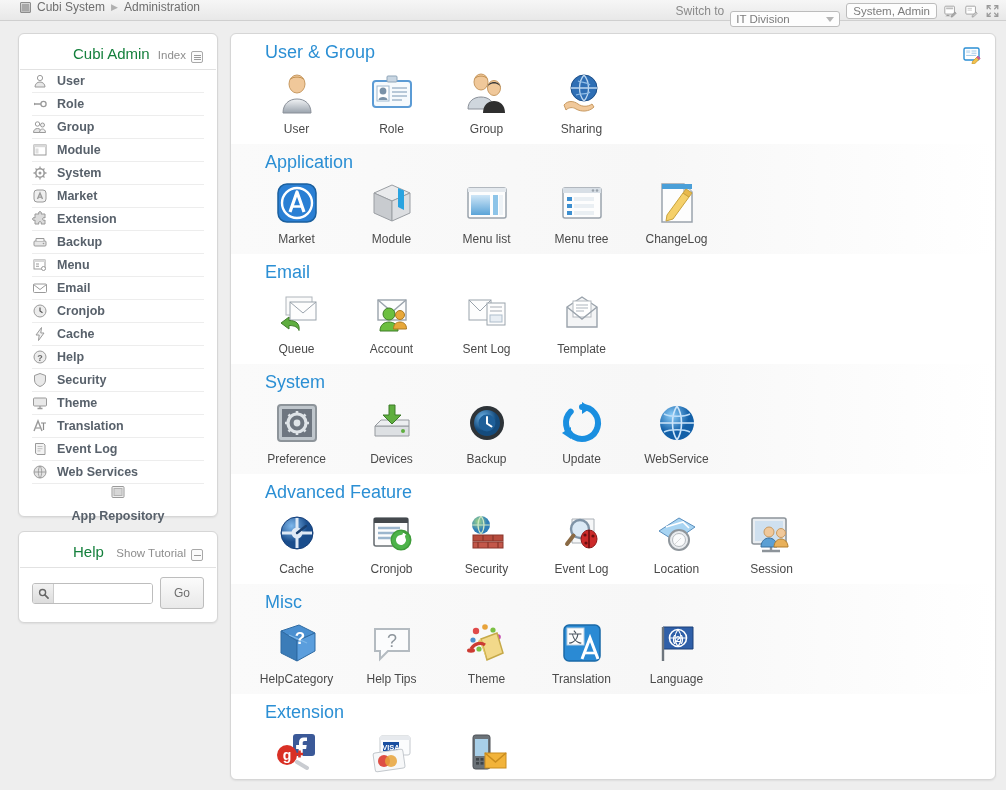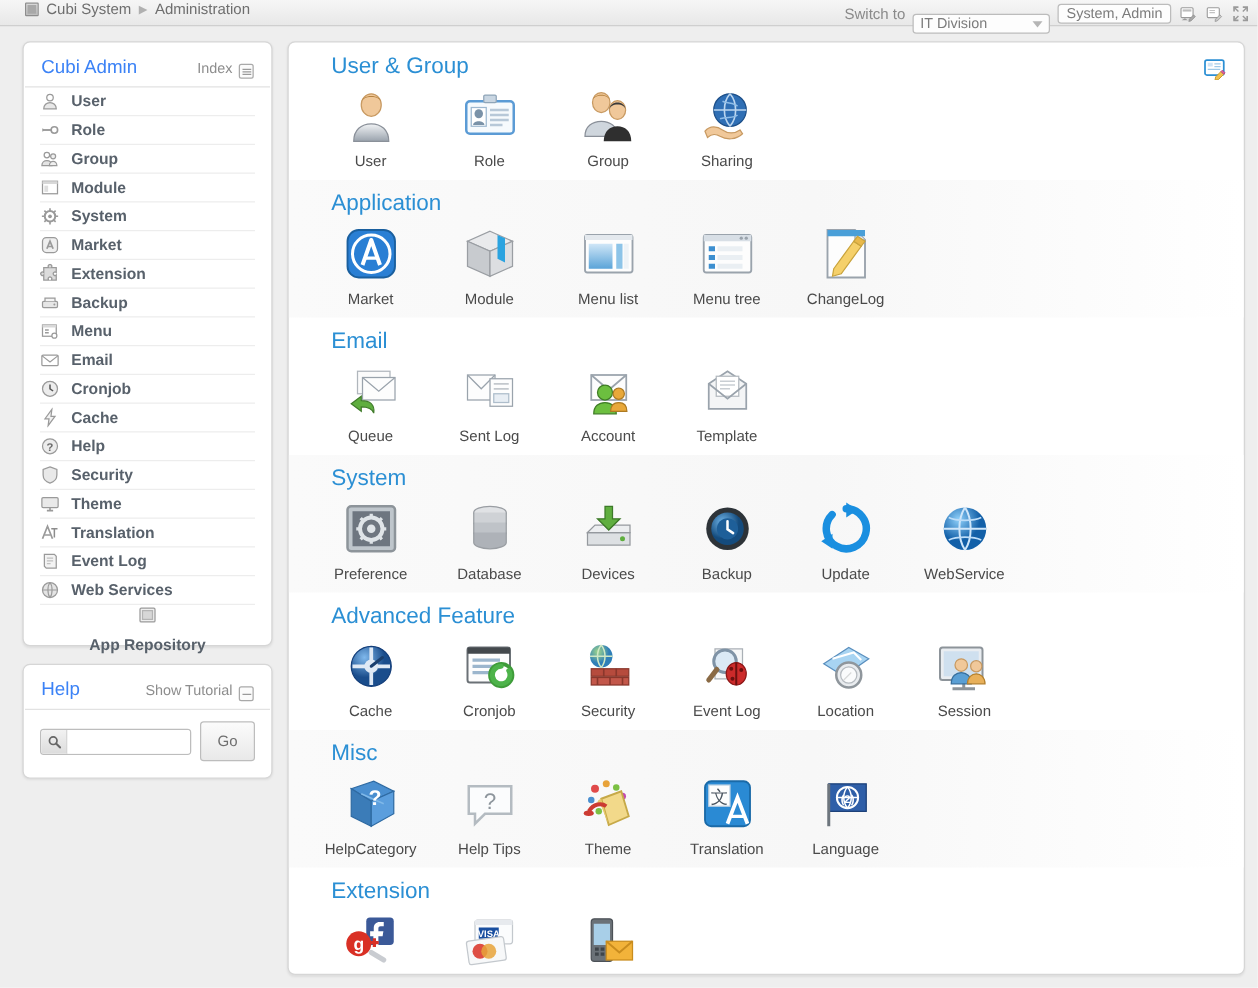--- a/index.html
+++ b/index.html
@@ -114,21 +114,22 @@
   .panel-head {
     display: flex;
     align-items: baseline;
     justify-content: space-between;
     padding: 11px 13px 7px 13px;
     border-bottom: 1px solid #e2e2e2;
     margin: 0 1px;
   }
   .panel-title {
     font-size: 15px;
-    color: #3b82f6;
+    color: #15803d;
+    margin-left: 40px;
   }
   .panel-head-right {
     display: flex;
     align-items: center;
     gap: 5px;
     font-size: 11.5px;
     color: #8d8d8d;
   }
   .mini-box {
     width: 12px; height: 12px;
@@ -691,45 +692,45 @@
                   <rect x="17" y="13" width="26" height="18" fill="#fdfdfd" stroke="#9aa3ac"></rect>
                   <path d="M17 13 L30 24 L43 13" fill="none" stroke="#9aa3ac"></path>
                   <path d="M16 28 l-8 6 8 6 0-3.5c6 0 9 2 10 5 1-7-3-10-10-10z" fill="#5fae3f" stroke="#417c2c"></path>
                 </svg>
               </span>
               <span class="tile-label">Queue</span>
             </div>
             <div class="tile">
               <span class="tile-icon">
                 <svg width="48" height="48" viewBox="0 0 48 48">
-                  <rect x="6" y="11" width="22" height="20" fill="#fdfdfd" stroke="#9aa3ac"></rect>
-                  <path d="M6 11 L17 22 L28 11" fill="none" stroke="#9aa3ac"></path>
-                  <rect x="24" y="14" width="18" height="22" fill="#fdfdfd" stroke="#9aa3ac"></rect>
-                  <path d="M27 18h12M27 22h12" stroke="#c3c8cd" stroke-width="1.4"></path>
-                  <rect x="27" y="26" width="12" height="7" fill="#e8eef4" stroke="#aebdcb"></rect>
-                </svg>
-              </span>
-              <span class="tile-label">Sent Log</span>
-            </div>
-            <div class="tile">
-              <span class="tile-icon">
-                <svg width="48" height="48" viewBox="0 0 48 48">
                   <rect x="10" y="11" width="28" height="20" fill="#fdfdfd" stroke="#9aa3ac" stroke-width="1.4"></rect>
                   <path d="M10 11 L24 23 L38 11" fill="none" stroke="#9aa3ac" stroke-width="1.4"></path>
                   <circle cx="21" cy="25" r="6" fill="#6cbf3f" stroke="#3f7d26"></circle>
                   <path d="M12 42c0-6 4-9 9-9s9 3 9 9z" fill="#6cbf3f" stroke="#3f7d26"></path>
                   <circle cx="32" cy="26" r="4.5" fill="#e8a83a" stroke="#ad7a22"></circle>
                   <path d="M25.5 40c0-5 3-7 6.5-7s6.5 2 6.5 7z" fill="#e8a83a" stroke="#ad7a22"></path>
                 </svg>
               </span>
               <span class="tile-label">Account</span>
             </div>
             <div class="tile">
               <span class="tile-icon">
                 <svg width="48" height="48" viewBox="0 0 48 48">
+                  <rect x="6" y="11" width="22" height="20" fill="#fdfdfd" stroke="#9aa3ac"></rect>
+                  <path d="M6 11 L17 22 L28 11" fill="none" stroke="#9aa3ac"></path>
+                  <rect x="24" y="14" width="18" height="22" fill="#fdfdfd" stroke="#9aa3ac"></rect>
+                  <path d="M27 18h12M27 22h12" stroke="#c3c8cd" stroke-width="1.4"></path>
+                  <rect x="27" y="26" width="12" height="7" fill="#e8eef4" stroke="#aebdcb"></rect>
+                </svg>
+              </span>
+              <span class="tile-label">Sent Log</span>
+            </div>
+            <div class="tile">
+              <span class="tile-icon">
+                <svg width="48" height="48" viewBox="0 0 48 48">
                   <path d="M9 18 L24 8 L39 18 L39 38 L9 38z" fill="#f4f5f6" stroke="#9aa3ac" stroke-width="1.4"></path>
                   <rect x="15" y="12" width="18" height="16" fill="#fff" stroke="#b3b9bf"></rect>
                   <path d="M18 16h12M18 19h12M18 22h8" stroke="#c9ced3" stroke-width="1.3"></path>
                   <path d="M9 18 L24 30 L39 18" fill="none" stroke="#9aa3ac" stroke-width="1.4"></path>
                 </svg>
               </span>
               <span class="tile-label">Template</span>
             </div>
           </div>
         </div>
@@ -740,31 +741,20 @@
               <span class="tile-icon">
                 <svg width="48" height="48" viewBox="0 0 48 48">
                   <rect x="5" y="6" width="38" height="36" rx="3" fill="#bfc6cc" stroke="#8d949a" stroke-width="2"></rect>
                   <rect x="9" y="10" width="30" height="28" fill="#6e7680"></rect>
                   <circle cx="24" cy="24" r="9" fill="none" stroke="#dfe4e8" stroke-width="3.2"></circle>
                   <circle cx="24" cy="24" r="3.4" fill="#dfe4e8"></circle>
                   <path d="M24 12v4M24 32v4M12 24h4M32 24h4M15.5 15.5l2.8 2.8M29.7 29.7l2.8 2.8M32.5 15.5l-2.8 2.8M18.3 29.7l-2.8 2.8" stroke="#dfe4e8" stroke-width="2.6"></path>
                 </svg>
               </span>
               <span class="tile-label">Preference</span>
-            </div>
-            <div class="tile">
-              <span class="tile-icon">
-                <svg width="48" height="48" viewBox="0 0 48 48">
-                  <ellipse cx="24" cy="11" rx="13" ry="5" fill="#e0e2e5" stroke="#9a9ea3"></ellipse>
-                  <path d="M11 11v8c0 2.8 5.8 5 13 5s13-2.2 13-5v-8" fill="#cfd2d6" stroke="#9a9ea3"></path>
-                  <path d="M11 19v8c0 2.8 5.8 5 13 5s13-2.2 13-5v-8" fill="#bfc3c8" stroke="#9a9ea3"></path>
-                  <path d="M11 27v8c0 2.8 5.8 5 13 5s13-2.2 13-5v-8" fill="#aeb2b8" stroke="#9a9ea3"></path>
-                </svg>
-              </span>
-              <span class="tile-label">Database</span>
             </div>
             <div class="tile">
               <span class="tile-icon">
                 <svg width="48" height="48" viewBox="0 0 48 48">
                   <path d="M7 27 L41 27 L41 37 L7 37z" fill="#dde0e3" stroke="#95999e"></path>
                   <path d="M7 27 L13 21 L41 21 L41 27z" fill="#eceef0" stroke="#95999e"></path>
                   <circle cx="35" cy="32" r="2" fill="#5fae3f"></circle>
                   <path d="M27 6 L27 16 L33 16 L24 25 L15 16 L21 16 L21 6z" fill="#5fae3f" stroke="#3d7a29"></path>
                 </svg>
               </span>

